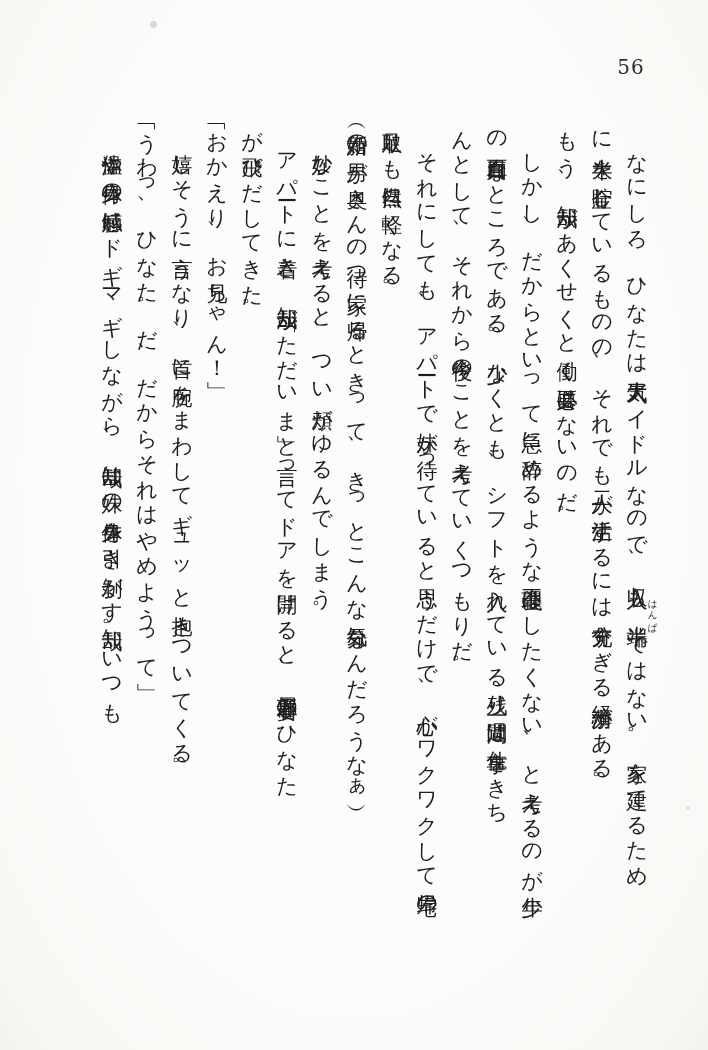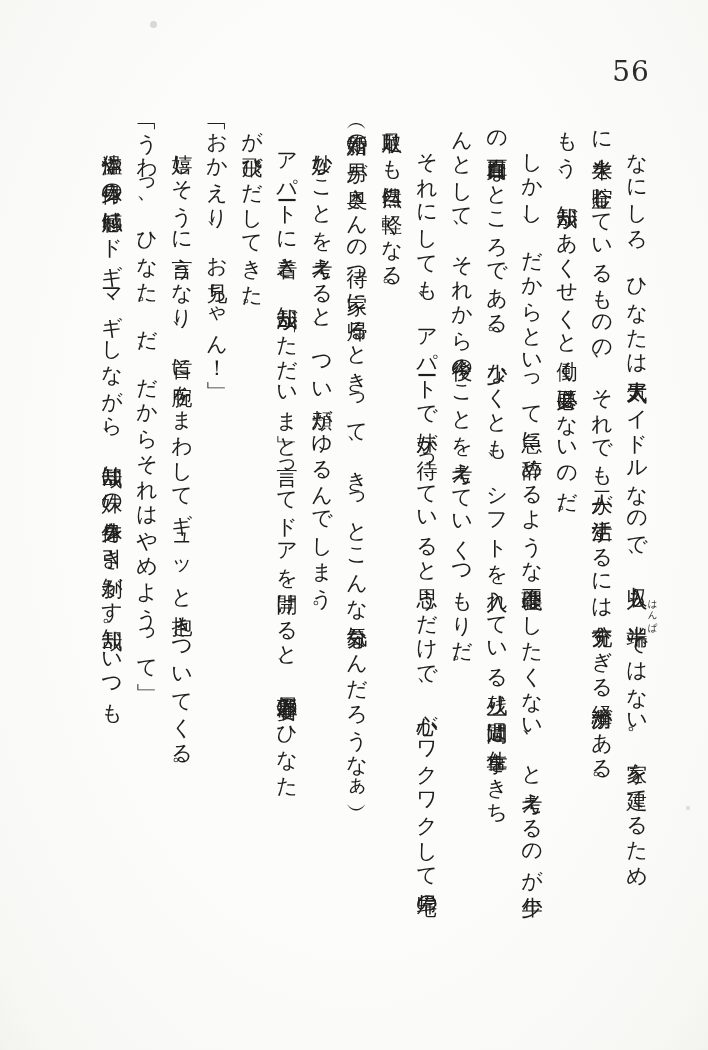--- a/index.html
+++ b/index.html
@@ -16,21 +16,21 @@
     font-family: "DejaVu Serif", "Liberation Serif", serif;
     color: #222120;
     overflow: hidden;
   }
   .page-number {
     position: absolute;
     top: 55px;
     left: 610px;
     width: 42px;
     text-align: center;
-    font-size: 28px;
+    font-size: 20px;
     letter-spacing: 1px;
     color: #2c2c2c;
   }
   .text-block {
     position: absolute;
     top: 116px;
     right: 50px;
     height: 886px;
     writing-mode: vertical-rl;
     text-orientation: mixed;

